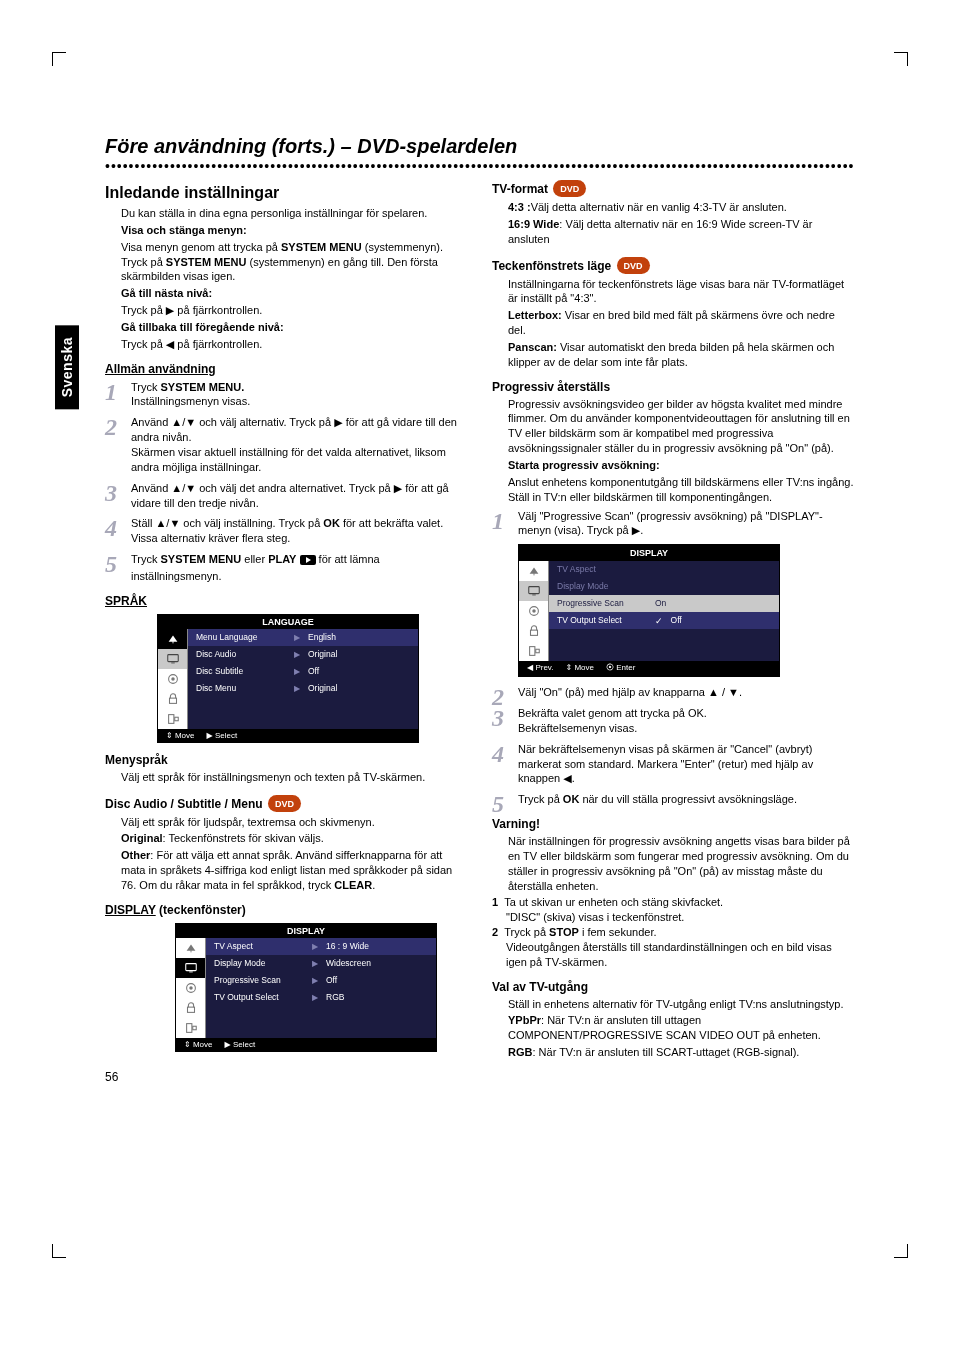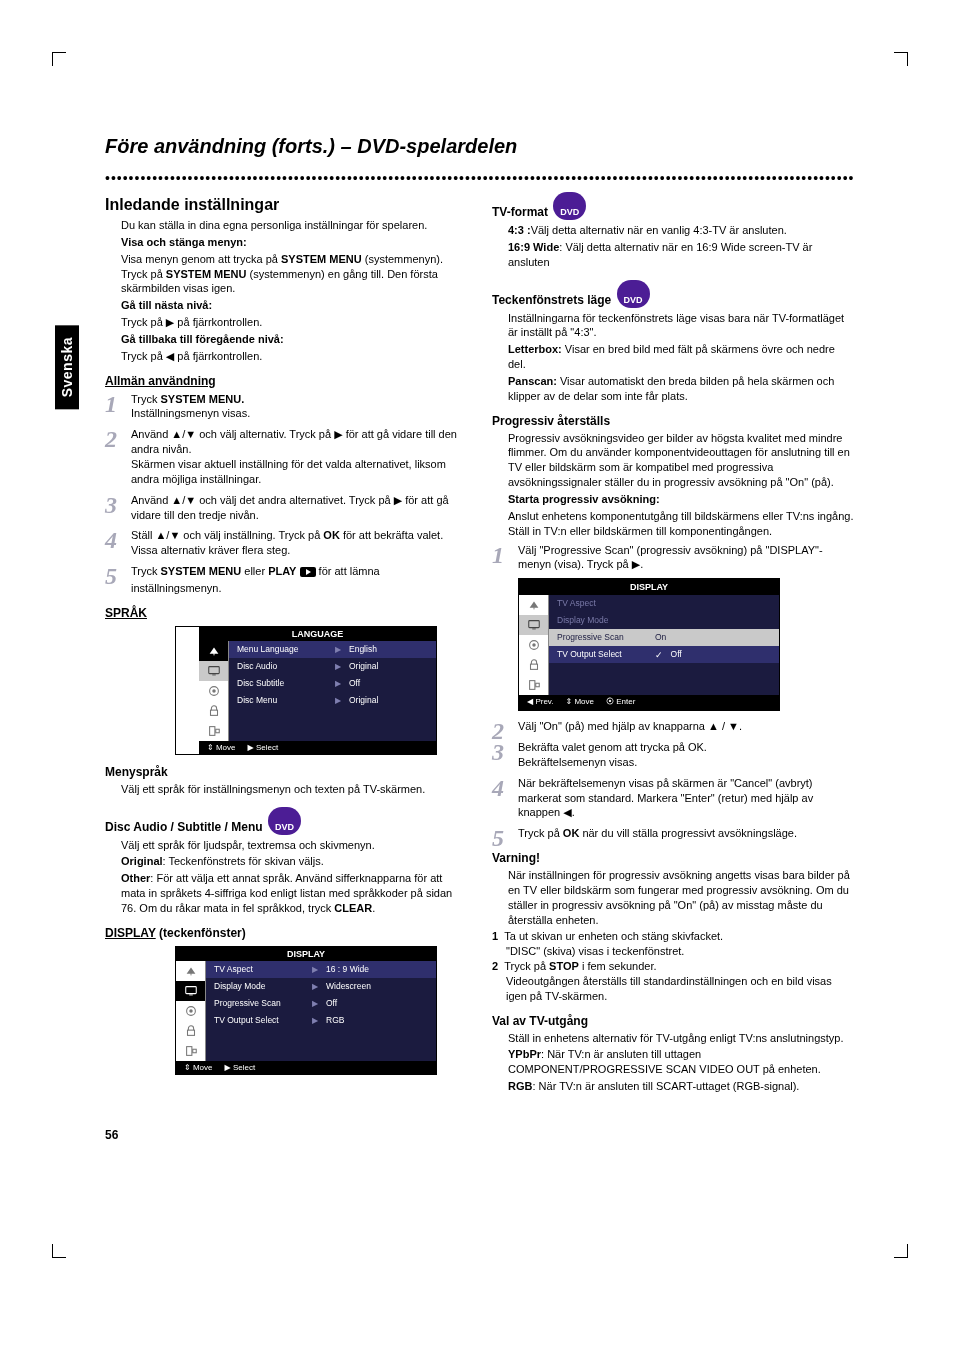--- a/index.html
+++ b/index.html
@@ -42,21 +42,21 @@
     transform: rotate(180deg);
     font-weight: bold;
     font-size: 14px;
     padding: 12px 4px;
     letter-spacing: .5px;
   }
   .title {
     font-size: 20px;
     font-weight: bold;
     font-style: italic;
-    margin-bottom: 12px;
+    margin-bottom: 0;
   }
   .dots {
     font-size: 14px;
     letter-spacing: 1px;
     color: #000;
     white-space: nowrap;
     overflow: hidden;
     margin-bottom: 8px;
     height: 14px;
   }
@@ -69,23 +69,23 @@
   .body p { margin-bottom: 2px; }
   ol.steps { list-style: none; margin: 4px 0 8px 0; }
   ol.steps > li { position: relative; padding-left: 26px; margin-bottom: 6px; line-height: 1.35; }
   ol.steps > li .num {
     position: absolute; left: 0; top: -4px;
     font-size: 24px; font-weight: bold; font-style: italic;
     color: #a8a8b8; width: 24px; text-align: left;
     font-family: Georgia, "Times New Roman", serif;
   }
   .dvd-badge {
-    display:inline-block; background:#4c1d95; color:#fff;
+    display:inline-block; background:#c2410c; color:#fff;
     border-radius: 999px; font-size:9px; font-weight:bold;
-    padding: 14px 7px 1px 7px; line-height: 13px; vertical-align: 1px;
+    padding: 3px 7px 1px 7px; line-height: 13px; vertical-align: 1px;
     margin-left: 2px;
   }
   
   .osd {
     width: 262px; margin: 6px 0 10px 24px;
     border: 1px solid #000;
     font-family: Arial, sans-serif;
     font-size: 8.5px; color: #fff;
     background:#fff;
   }
@@ -116,21 +116,21 @@
   .osd .osd-row .lab { flex: 0 0 92px; }
   .osd .osd-row .arr { color:#7f7fb0; font-size:8px; flex:0 0 8px; }
   .osd .osd-row .val { flex: 1; }
   .osd .osd-row .chk { font-size:9px; margin-right:2px; }
   .osd .osd-foot {
     background:#000; color:#fff; font-size:8px;
     display:flex; justify-content:flex-start; gap:12px;
     padding: 2px 8px;
   }
   .osd .spacer { height: 17px; }
-  .page-num { font-weight:bold; font-size:12px; margin-top: 32px; }
+  .page-num { font-weight:normal; font-size:12px; margin-top: 8px; }
   b { font-weight:bold; }
 </style>
 </head>
 <body>
 
 <div class="crop crop-tl"></div>
 <div class="crop crop-tr"></div>
 <div class="crop crop-bl"></div>
 <div class="crop crop-br"></div>
 
@@ -179,21 +179,21 @@
                 <rect x="0" y="0" width="16" height="10" rx="2" fill="#000"></rect>
                 <path d="M6 2 L11 5 L6 8 Z" fill="#fff"></path>
               </svg>
           </span>
           <span> för att lämna inställningsmenyn.</span>
         </li>
       </ol>
 
       <h3 class="sub"><u><b>SPRÅK</b></u></h3>
 
-      <div class="osd" style="margin-left:70px;padding-left:23px;">
+      <div class="osd" style="margin-left:52px;">
         <div class="osd-title">LANGUAGE</div>
         <div class="osd-body">
           <div class="osd-icons">
             <div class="ic first">
                 <svg viewBox="0 0 16 16">
                   <path fill="currentColor" d="M8 4 L13 11 H3 Z"></path>
                   <rect x="7.5" y="10" width="1" height="3" fill="currentColor"></rect>
                 </svg>
               </div>
             <div class="ic sel">

